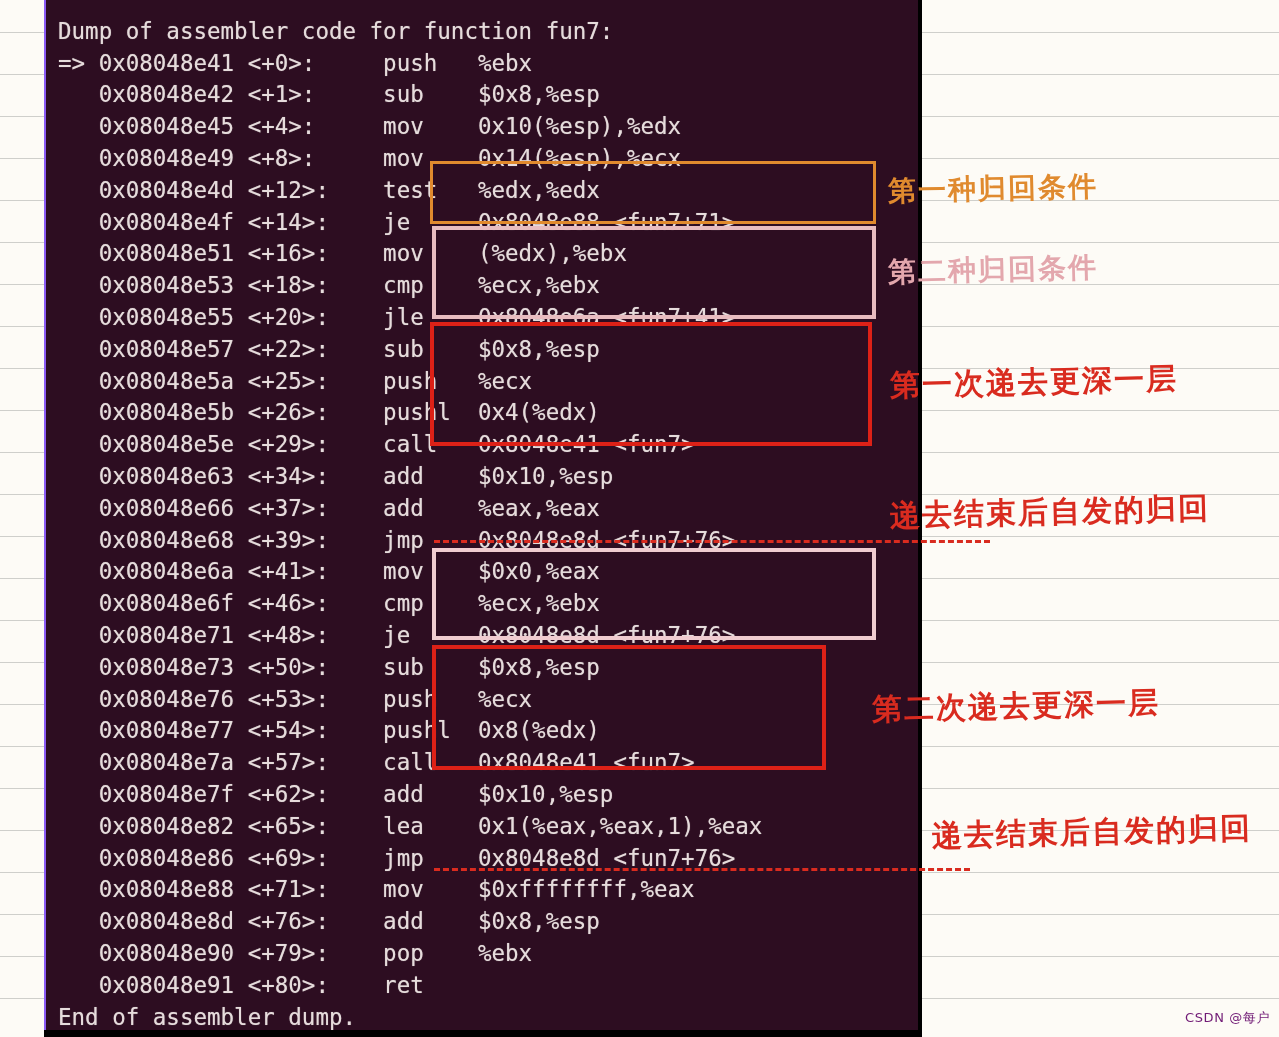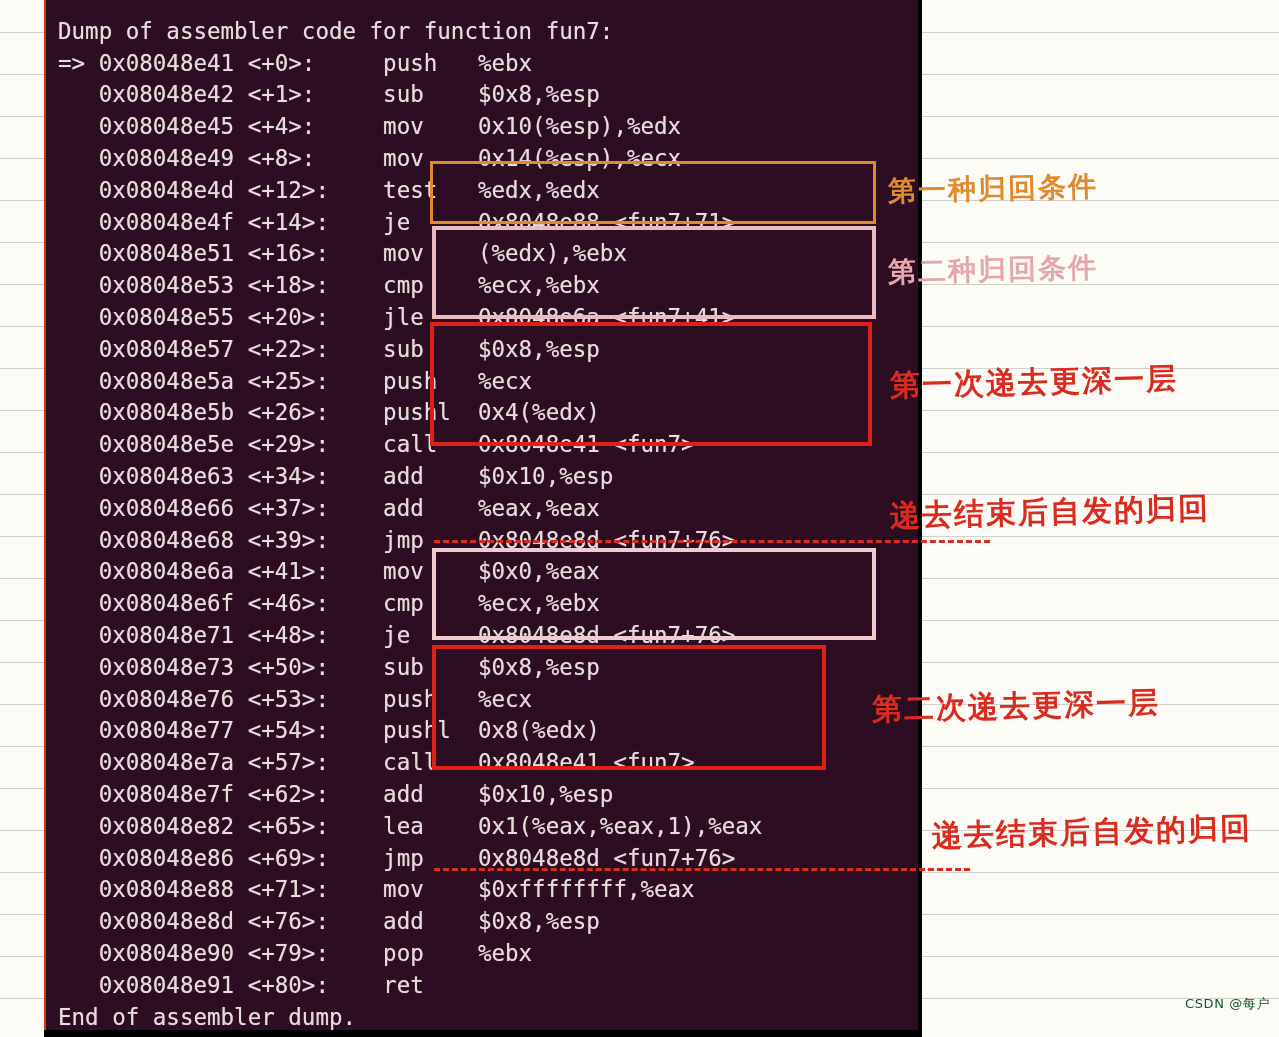--- a/index.html
+++ b/index.html
@@ -41,21 +41,21 @@
   }
   #terminal {
     position: absolute;
     left: 44px;
     top: 0px;
     width: 874px;
     height: 1030px;
     background: #2d0d21;
     box-sizing: border-box;
     overflow: hidden;
-    border-left: 2px solid #c2410c;
+    border-left: 2px solid #8b5cf6;
   }
   #term-lines {
     position: absolute;
     left: 0;
     top: -16px;
     width: 100%;
     font-family: "DejaVu Sans Mono", "Liberation Mono", monospace;
     font-size: 22.5px;
     line-height: 31.8px;
     color: #e6dcdc;
@@ -86,23 +86,23 @@
     font-family: "DejaVu Sans", sans-serif;
     font-weight: 600;
     white-space: nowrap;
     transform: rotate(-1.4deg);
     letter-spacing: 2px;
   }
   
   #watermark {
     position: absolute;
     right: 9px;
-    bottom: 24px;
+    bottom: 10px;
     font-size: 13px;
-    color: #14532d;
+    color: #701a75;
     font-family: "DejaVu Sans", sans-serif;
     letter-spacing: 0.6px;
   }
 </style>
 </head>
 <body>
 
 <div id="page">
 
   <div id="paper"></div>

